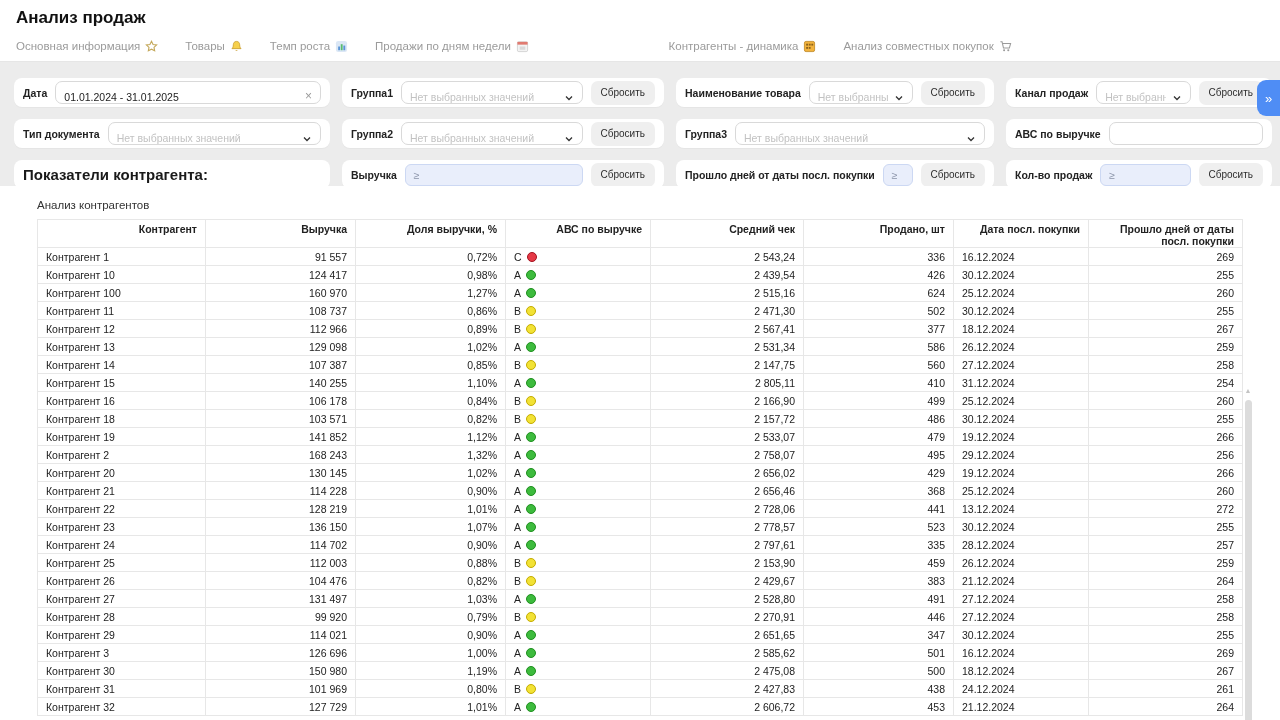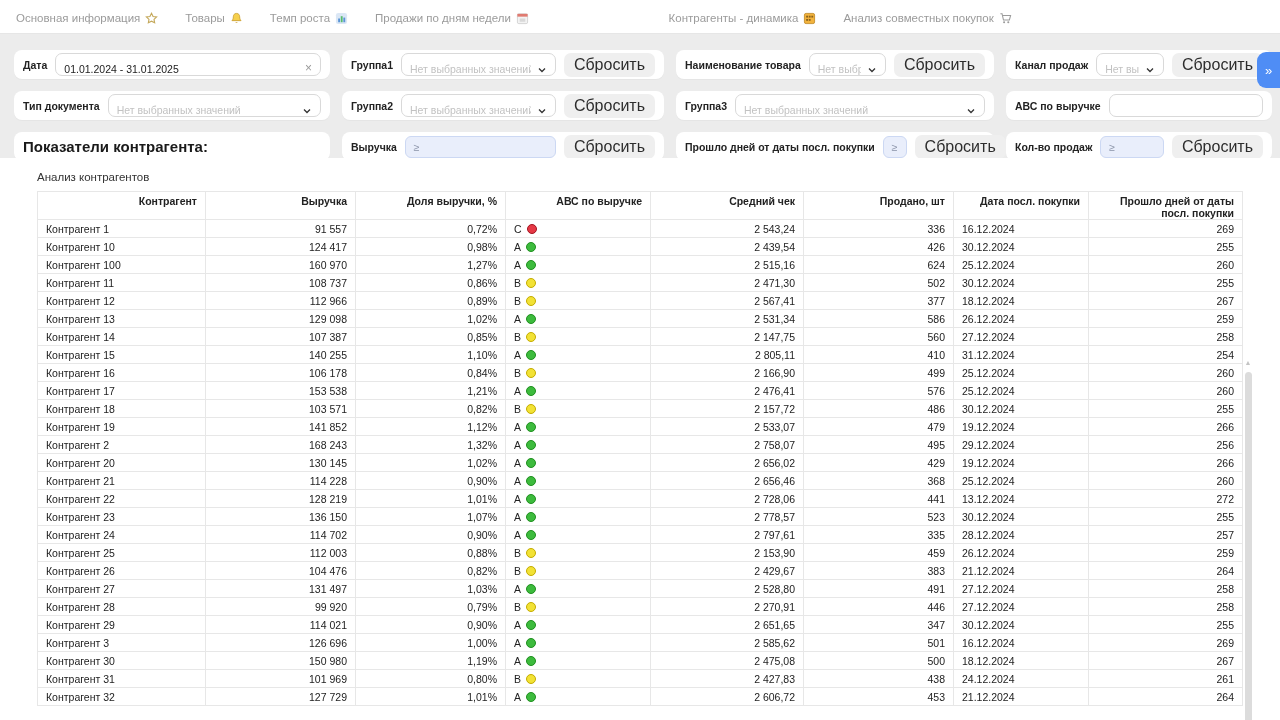--- a/index.html
+++ b/index.html
@@ -27,21 +27,21 @@
   .flabel { font-size:10.5px; font-weight:bold; color:#222; margin-right:8px; white-space:nowrap; }
   .fctrl { flex:1; height:23px; border:1px solid #d9d9d9; border-radius:7px;
     display:flex; align-items:flex-end; padding:0 8px; font-size:10.5px; background:#fff; min-width:0; }
   .fctrl .ph { color:#c2c2c2; flex:1; overflow:hidden; white-space:nowrap; }
   .fctrl .val { color:#222; flex:1; white-space:nowrap; }
   .fctrl .clear-x { color:#9a9a9a; font-size:12px; margin-left:6px; cursor:pointer; }
   .chev { width:10px; height:10px; margin-left:6px; flex:none; }
   .num { flex:1; height:22px; background:#e9eefb; border:1px solid #ccd8f3; border-radius:6px;
     display:flex; align-items:center; padding:0 8px; font-size:10.5px; color:#8a93a8; }
   .reset-btn { margin-left:8px; background:#efefef; border:none; border-radius:7px;
-    height:24px; padding:0 10px; font-size:16px; color:#2d2d2d; cursor:pointer; white-space:nowrap; }
+    height:24px; padding:0 10px; font-size:10px; color:#2d2d2d; cursor:pointer; white-space:nowrap; }
   .heading-card { font-size:15px; font-weight:bold; color:#1a1a1a; }
   .expand-btn { position:absolute; right:0; top:18px; width:23px; height:36px;
     background:#4f8df5; color:#fff; border:none; border-radius:9px 0 0 9px;
     font-size:13px; cursor:pointer; }
 
   
   .content { position:relative; background:#fff; }
   .table-title { font-size:11.5px; color:#333; padding:13px 0 0 37px; }
   table.grid { border-collapse:collapse; margin:8px 0 0 37px; table-layout:fixed; width:1205px;
     font-size:10.5px; }
@@ -57,20 +57,21 @@
   
   .vscroll { position:absolute; left:1243px; top:200px; width:10px; height:520px; }
   .vscroll .arrow { color:#c4c4c4; font-size:7px; text-align:center; line-height:10px; }
   .vscroll .thumb { width:7px; margin:4px auto 0 auto; height:380px; background:#dcdcdc;
     border-radius:4px; }
 </style>
 </head>
 <body>
 
 <div class="header">
+  <div class="page-title">Анализ продаж</div>
   <div class="tabs" id="tabs">
       <div class="tab">
         <span>Основная информация</span>
         <span class="ticon"><svg viewBox="0 0 14 14" width="13" height="13">
             <path d="M7 1.4l1.7 3.4 3.8.5-2.8 2.6.7 3.7L7 9.9l-3.4 1.7.7-3.7L1.5 5.3l3.8-.5z" fill="none" stroke="#c4a85a" stroke-width="1.2"></path>
           </svg></span>
       </div>
       <div class="tab">
         <span>Товары</span>
         <span class="ticon"><svg viewBox="0 0 14 14" width="13" height="13">
@@ -391,35 +392,20 @@
               <span>B</span>
               <span class="abc-dot" style="background: rgb(242, 226, 53); border: 1px solid rgb(196, 172, 0);"></span>
             </span>
           </td>
           <td class="r">2 166,90</td>
           <td class="r">499</td>
           <td class="">25.12.2024</td>
           <td class="r">260</td>
         </tr>
         <tr>
-          <td class="">Контрагент 17</td>
-          <td class="r">153 538</td>
-          <td class="r">1,21%</td>
-          <td class="">
-            <span class="abc-cell">
-              <span>A</span>
-              <span class="abc-dot" style="background: rgb(61, 187, 61); border: 1px solid rgb(31, 143, 31);"></span>
-            </span>
-          </td>
-          <td class="r">2 476,41</td>
-          <td class="r">576</td>
-          <td class="">25.12.2024</td>
-          <td class="r">260</td>
-        </tr>
-        <tr>
           <td class="">Контрагент 18</td>
           <td class="r">103 571</td>
           <td class="r">0,82%</td>
           <td class="">
             <span class="abc-cell">
               <span>B</span>
               <span class="abc-dot" style="background: rgb(242, 226, 53); border: 1px solid rgb(196, 172, 0);"></span>
             </span>
           </td>
           <td class="r">2 157,72</td>

